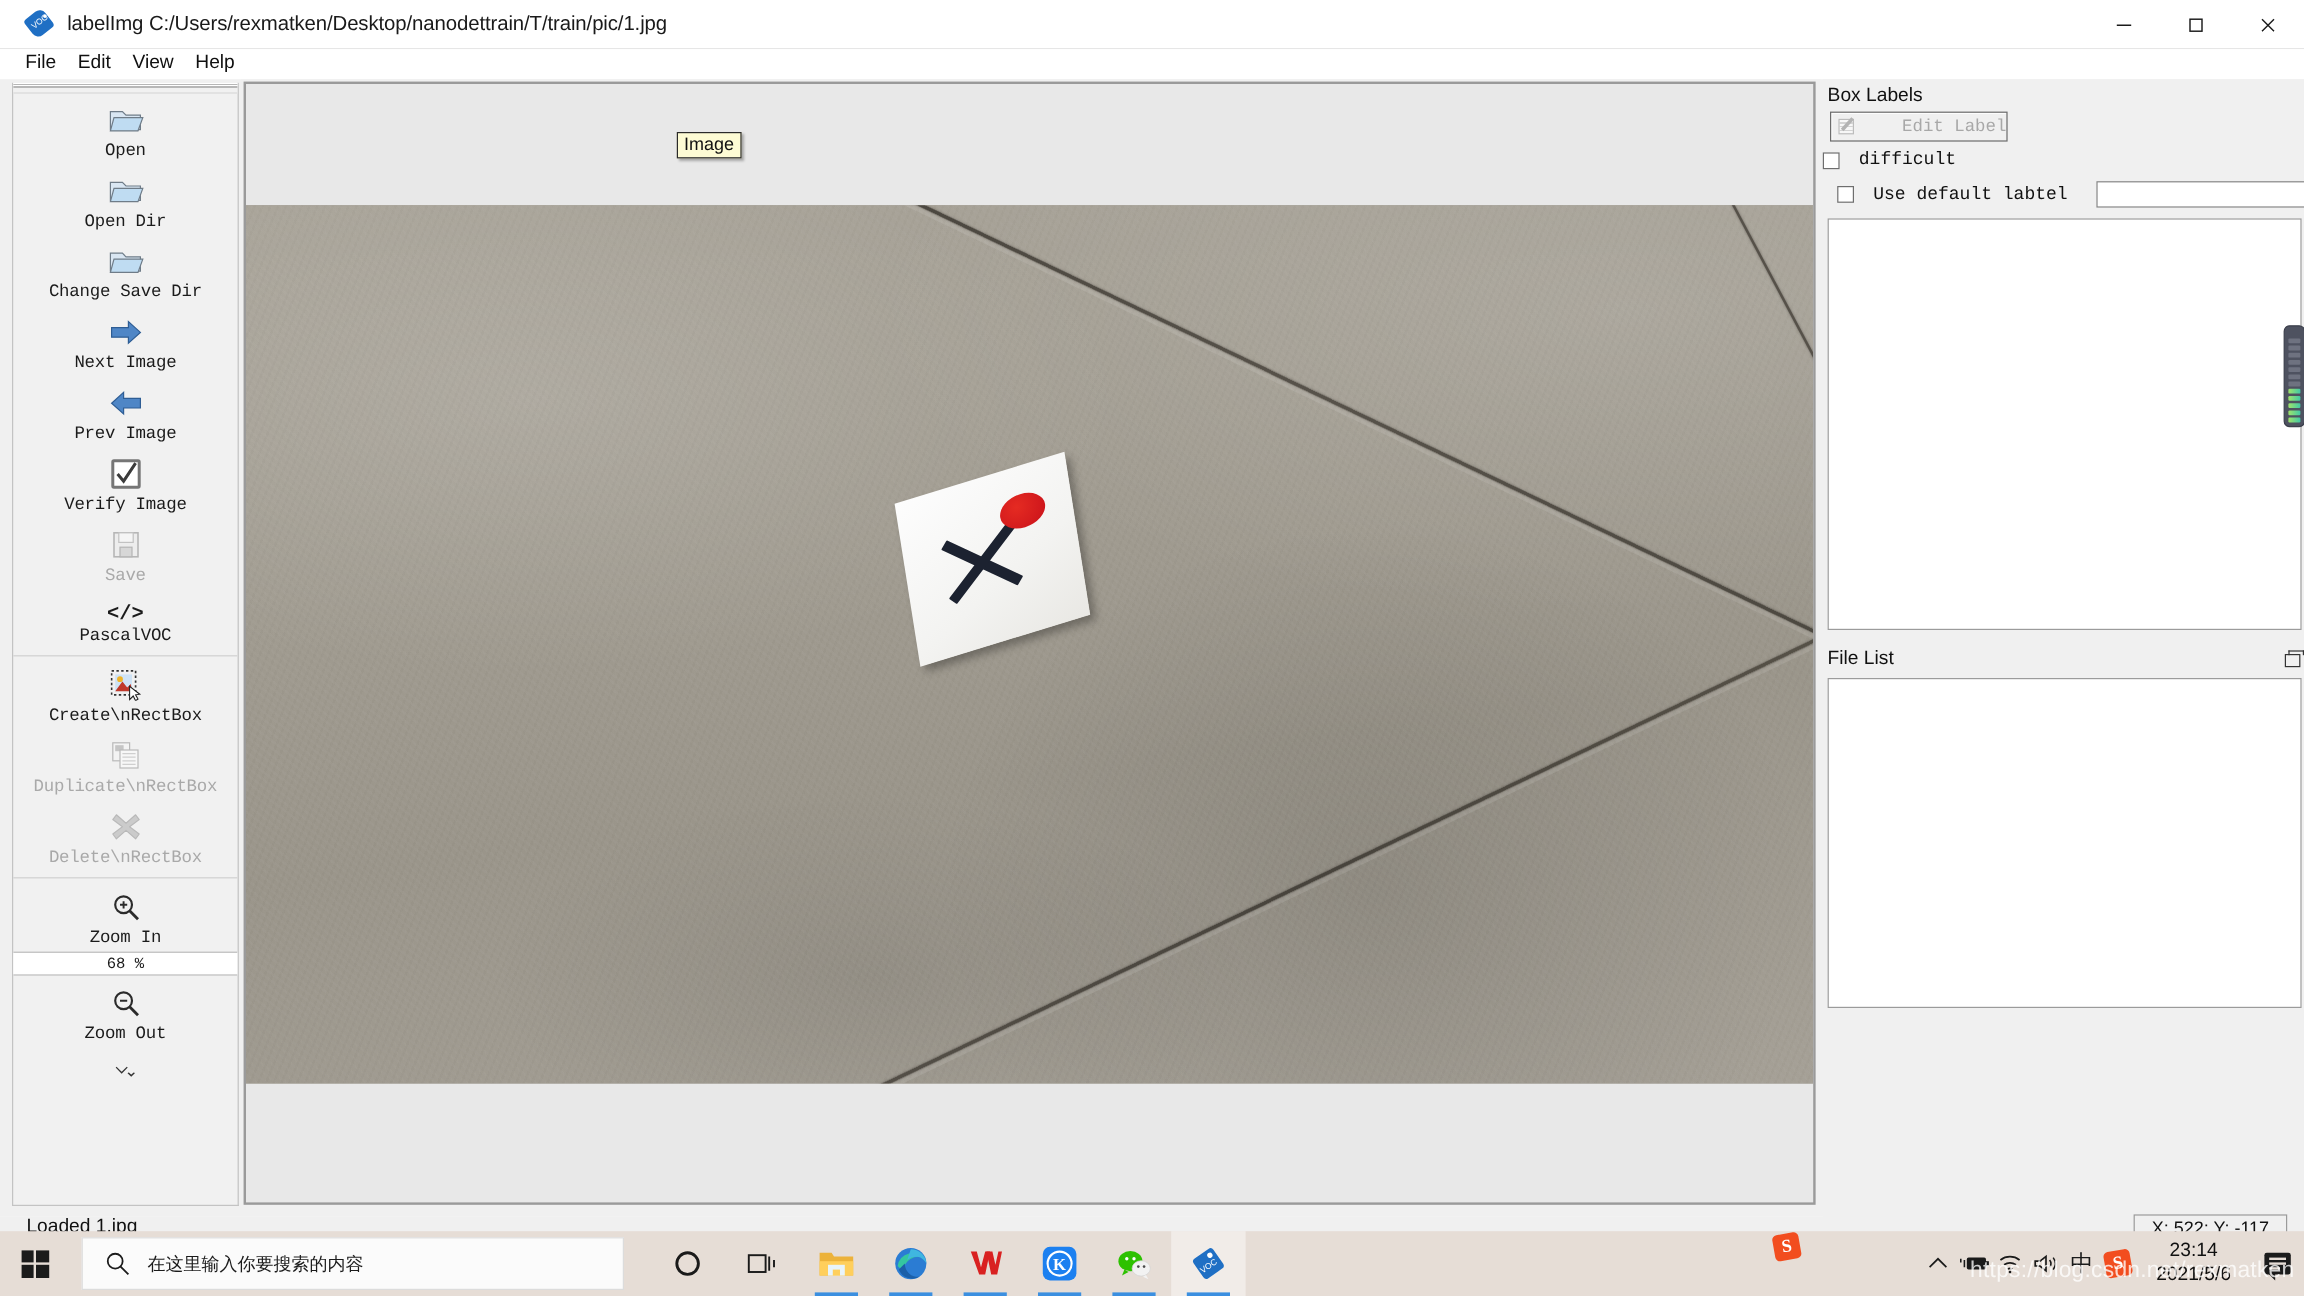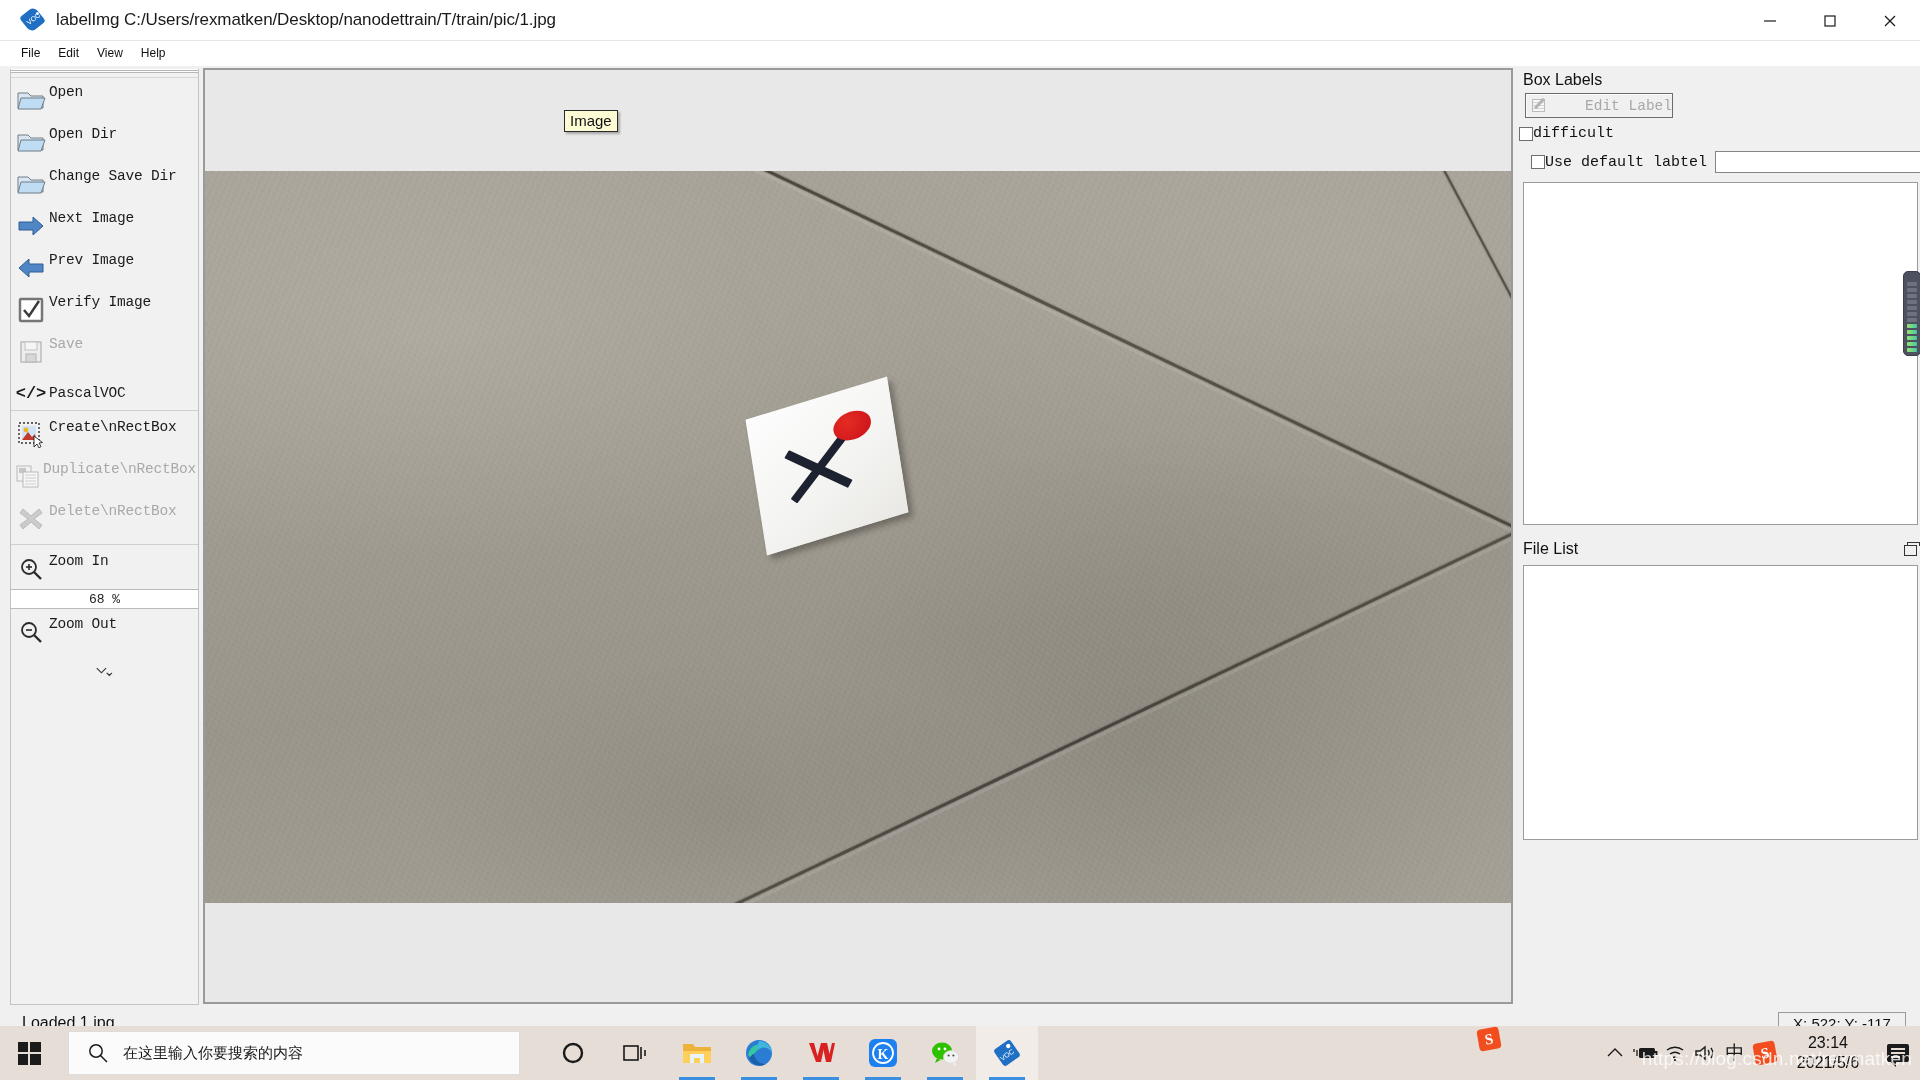--- a/index.html
+++ b/index.html
@@ -52,21 +52,21 @@
   }
   .win-btn svg { display: block; }
 
   
   .menubar {
     position: absolute; left: 0; top: 41px; width: 1920px; height: 24px;
     background: #ffffff; display: flex; align-items: center;
     padding-left: 12px;
   }
   .menu-item {
-    font-size: 12px; color: #101010; padding: 0 9px; line-height: 22px;
+    font-size: 16px; color: #101010; padding: 0 9px; line-height: 22px;
     white-space: nowrap;
   }
 
   
   .body-area {
     position: absolute; left: 0; top: 66px; width: 1920px; height: 948px;
     background: #f0f0f0;
   }
 
   
@@ -81,21 +81,21 @@
   .tb-grip {
     height: 9px; width: 100%;
     background:
       linear-gradient(#ffffff 0 1px, #b7b7b7 1px 2px, #ffffff 2px 3px,
                       #b7b7b7 3px 4px, transparent 4px);
     background-color: #f1f1f1;
     border-bottom: 1px solid #d8d8d8;
   }
   .tb-item {
     width: 100%; padding: 5px 2px 3px;
-    display: flex; 
+    display: flex; flex-direction: column; align-items: center;
   }
   .tb-icon {
     width: 36px; height: 34px;
     display: flex; align-items: center; justify-content: center;
   }
   .tb-label {
     font-family: "Liberation Mono", monospace;
     font-size: 14.5px; color: #1b1b1b; margin-top: 1px;
     white-space: nowrap; letter-spacing: -0.2px;
   }
@@ -259,21 +259,21 @@
   .pencil-ico .sheet {
     position: absolute; left: 0; top: 1px; width: 13px; height: 13px;
     background: #fff; border: 1px solid #8a8a8a;
     background-image: repeating-linear-gradient(#fff 0 2px, #b8b8b8 2px 3px);
   }
   .pencil-ico .pen {
     position: absolute; left: 6px; top: -1px; width: 3px; height: 13px;
     background: #777; transform: rotate(42deg);
   }
   .cb-row {
-    display: flex; align-items: center; gap: 0; margin-top: 7px;
+    display: flex; align-items: center; gap: 16px; margin-top: 7px;
   }
   .cb-row.indent { padding-left: 12px; margin-top: 9px; }
   .checkbox {
     width: 14px; height: 14px; background: #fff;
     border: 1px solid #6e6e6e; flex: none;
   }
   .cb-label {
     font-family: "Liberation Mono", monospace;
     font-size: 15px; color: #111; white-space: nowrap;
   }

